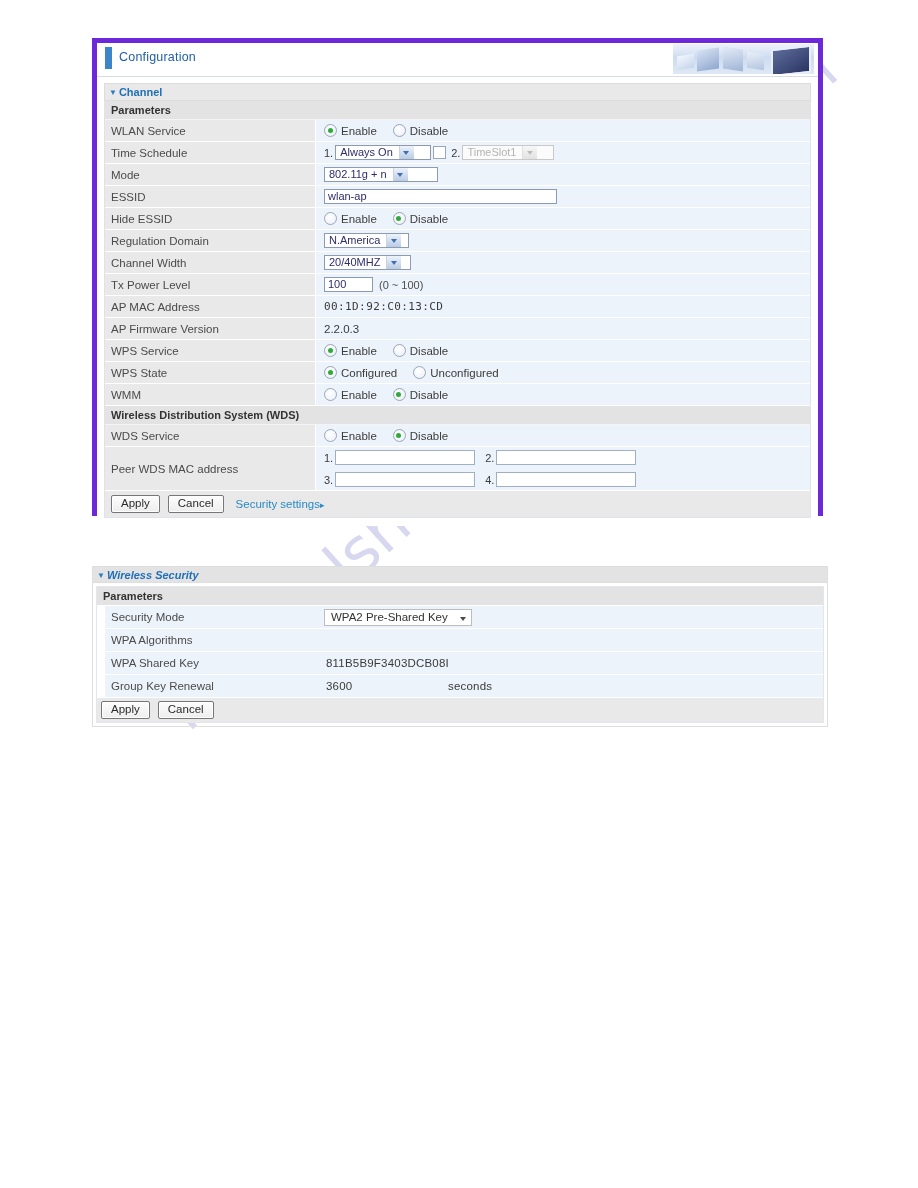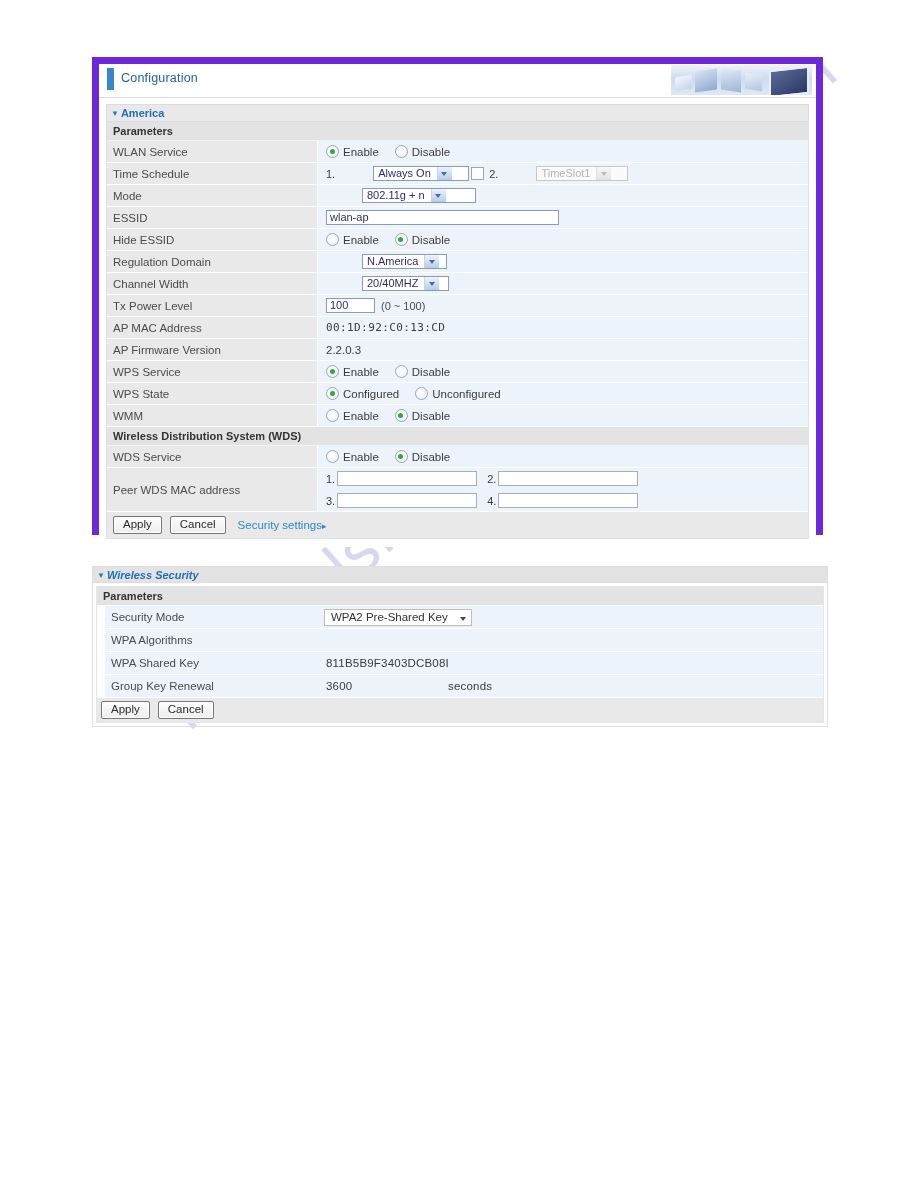--- a/index.html
+++ b/index.html
@@ -35,24 +35,24 @@
     white-space: nowrap;
     font-weight: 400;
   }
   .wm1 { left: 395px; top: 400px; font-size: 62px; transform: rotate(-42deg); transform-origin: 0 0; }
   .wm2 { left: 150px; top: 690px; font-size: 62px; transform: rotate(-42deg); transform-origin: 0 0; }
 
   
   .outer-panel {
     position: absolute;
     left: 92px;
-    top: 57px;
+    top: 38px;
     width: 731px;
     height: 478px;
-    border: 7px solid #6d28d9;
+    border: 5px solid #6d28d9;
     background: #ffffff;
     box-sizing: border-box;
     z-index: 10;
   }
   .panel-header {
     position: relative;
     height: 33px;
     border-bottom: 1px solid #d8dde4;
     background: #ffffff;
     overflow: hidden;
@@ -205,21 +205,20 @@
   .sel {
     display: inline-flex;
     align-items: center;
     border: 1px solid #8d9bb0;
     background: #ffffff;
     height: 15px;
     font-size: 11px;
     color: #2d2d6b;
     box-sizing: border-box;
     vertical-align: middle;
-    margin-left: 36px;
   }
   .sel .txt { padding: 0 6px 0 4px; white-space: nowrap; line-height: 13px; }
   .sel .arrow {
     width: 14px; height: 13px;
     margin: 0 1px 0 0;
     background: linear-gradient(180deg,#eef3fb,#b9cbe4);
     border-left: 1px solid #c8d3e3;
     position: relative;
   }
   .sel .arrow::after {
@@ -392,21 +391,21 @@
           <i class="ha2"></i>
           <i class="ha3"></i>
           <i class="ha4"></i>
           <i class="ha5"></i>
       </span>
     </div>
 
     <div class="panel-body">
 
       <div class="section-title">
-        <span class="caret">▼</span><span>America</span>
+        <span class="caret">▼</span><span>Channel</span>
       </div>
 
       <div class="grid">
 
         <div class="subhead">Parameters</div>
 
         <div class="row">
           <div class="lbl">WLAN Service</div>
           <div class="val">
             <span class="radio-group">

